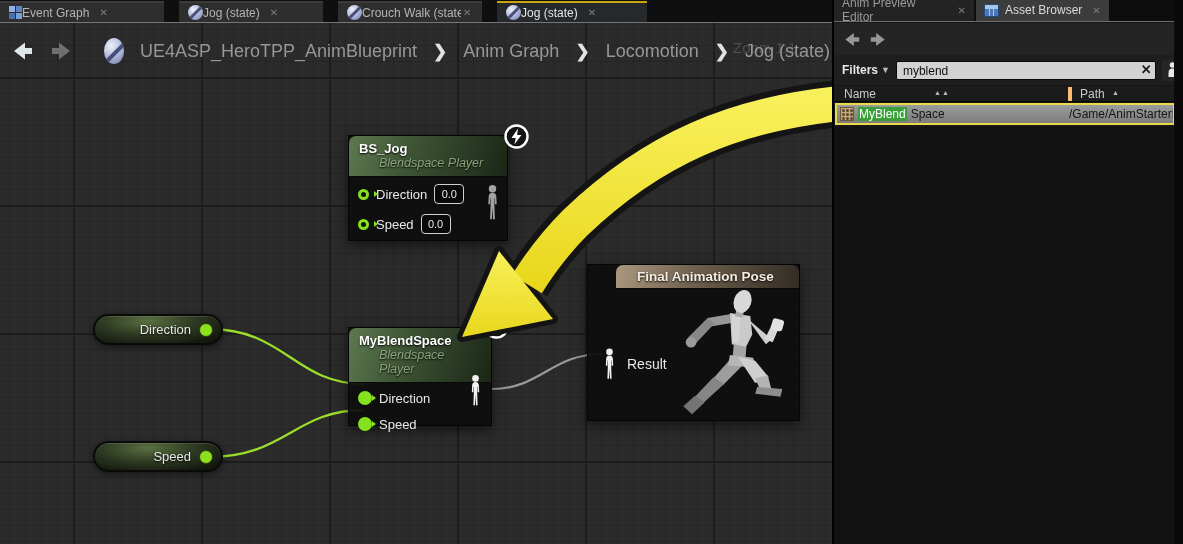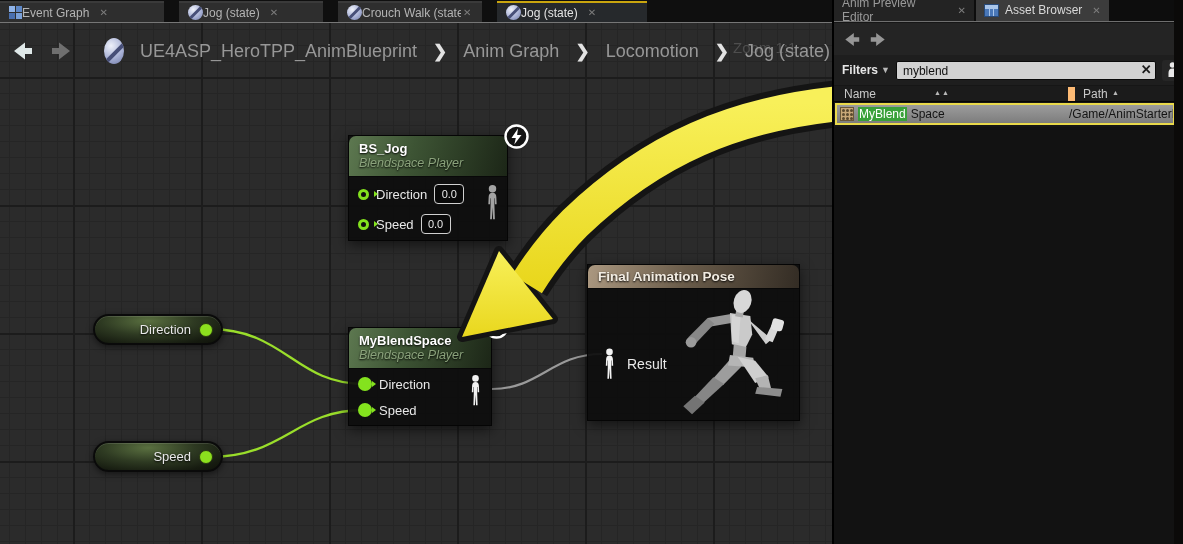--- a/index.html
+++ b/index.html
@@ -47,23 +47,23 @@
 
   
   #wires { position:absolute; left:0; top:0; z-index:2; pointer-events:none; }
   #big-arrow { position:absolute; left:0; top:0; z-index:6; pointer-events:none; }
 
   
   .node { position:absolute; z-index:3; background:rgba(13,13,13,0.93); border:1px solid #050505; border-radius:0;
           box-shadow:0 4px 12px rgba(0,0,0,.55); }
   .node-header { border-radius:7px 7px 0 0; padding:5px 10px 6px 10px; border-bottom:1px solid #080808; }
   .node-header.green { background:linear-gradient(105deg,#5d7850 0%,#3d5434 40%,#1c2617 100%); }
-  .node-header.tan { background:linear-gradient(100deg,#ab9880 0%,#6b5d4b 45%,#332c24 100%); padding:4px 10px; }
+  .node-header.tan { background:linear-gradient(100deg,#ab9880 0%,#6b5d4b 45%,#332c24 100%); padding:4px 21px;margin-left:28px; }
   .node-title { color:#fff; font-weight:bold; font-size:13px; text-shadow:0 1px 2px #000; }
-  .node-sub { color:#8ba37c; font-size:12.5px; font-style:italic; text-shadow:0 1px 2px #000; }
+  .node-sub { color:#8ba37c; font-size:12.5px; font-style:italic; text-shadow:0 1px 2px #000;margin-left:20px; }
   .pin-row { display:flex; align-items:center; gap:7px; padding:0 0 0 9px; height:26px; margin-top:4px; }
   .pin { width:11px; height:11px; border-radius:50%; border:3px solid #84e21e; background:#0e0e0e; flex:0 0 auto; position:relative; }
   .pin.filled { width:14px; height:14px; border:none; background:#84e21e; }
   .pin::after { content:""; position:absolute; left:13px; top:50%; margin-top:-3px; border-left:4px solid #84e21e;
                 border-top:3px solid transparent; border-bottom:3px solid transparent; }
   .pin.filled::after { left:14px; }
   .pin-label { color:#e8e8e8; font-size:13px; }
   .value-box { border:1.5px solid #d0d0d0; border-radius:4px; color:#e8e8e8; font-size:11px; padding:3px 6px; min-width:30px;
                text-align:center; background:rgba(0,0,0,.35); }
   .side-person { position:absolute; }
@@ -333,21 +333,21 @@
       <svg width="11" height="17" viewBox="0 0 20 34" fill="#e8e8e8">
           <circle cx="10" cy="6" r="5.5"></circle>
           <path d="M10 13 C4 13 2 17 2 22 L2 30 L18 30 L18 22 C18 17 16 13 10 13 Z"></path>
         </svg>
     </span>
   </div>
 
   <div id="col-header">
     <span class="abs" style="left:10px; top:1px;">Name</span>
     <span class="sort-arrows abs" style="left:100px; top:3px;">▲▲</span>
-    <span class="abs" style="left:234px; top:1px; border-left:7px solid #fdba74; padding-left:8px;">Path</span>
+    <span class="abs" style="left:234px; top:1px; border-left:4px solid #fdba74; padding-left:8px;">Path</span>
     <span class="sort-arrows abs" style="left:278px; top:3px;">▲</span>
   </div>
 
   <div id="asset-row">
     <span class="icon-blendasset">
       <i></i>
         <i></i>
         <i></i>
         <i></i>
         <i></i>

